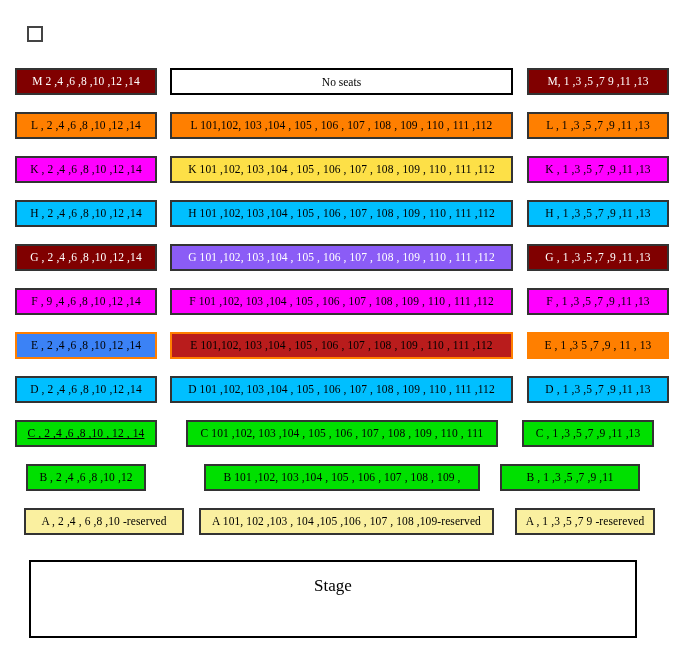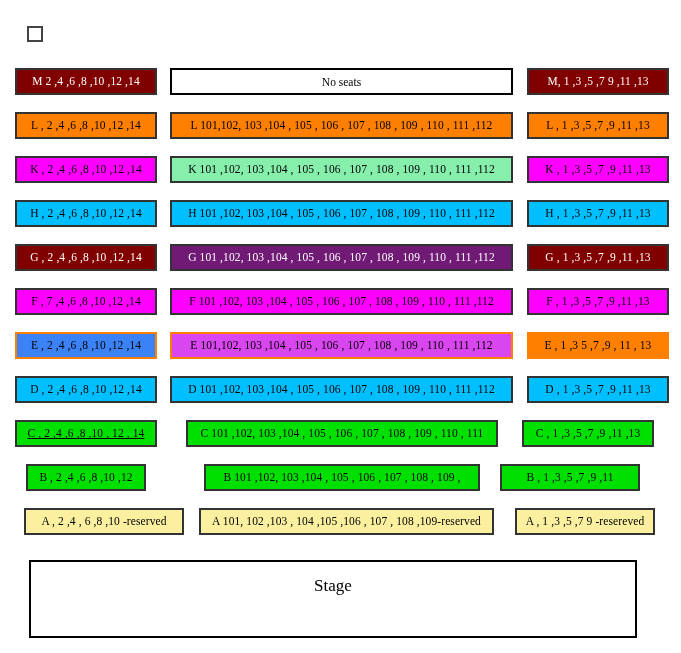--- a/index.html
+++ b/index.html
@@ -134,41 +134,41 @@
         <div class="noseats">No seats</div>
         <div class="seatblock right" style="background: rgb(128, 0, 0); color: rgb(255, 255, 255);">M, 1 ,3 ,5 ,7  9 ,11 ,13</div>
       </div>
       <div class="row">
         <div class="seatblock left" style="background: rgb(255, 127, 0); color: rgb(0, 0, 0);">L , 2 ,4 ,6 ,8 ,10 ,12 ,14</div>
         <div class="seatblock center" style="background: rgb(255, 127, 0); color: rgb(0, 0, 0);">L  101,102, 103 ,104 , 105 , 106 , 107 , 108 , 109 , 110 , 111 ,112</div>
         <div class="seatblock right" style="background: rgb(255, 127, 0); color: rgb(0, 0, 0);">L , 1 ,3 ,5 ,7 ,9 ,11 ,13</div>
       </div>
       <div class="row">
         <div class="seatblock left" style="background: rgb(255, 0, 255); color: rgb(0, 0, 0);">K , 2 ,4 ,6 ,8 ,10 ,12 ,14</div>
-        <div class="seatblock center" style="background: #86efac; color: rgb(0, 0, 0);">K  101 ,102, 103 ,104 , 105 , 106 , 107 , 108 , 109 , 110 , 111 ,112</div>
+        <div class="seatblock center" style="background: #fde047; color: rgb(0, 0, 0);">K  101 ,102, 103 ,104 , 105 , 106 , 107 , 108 , 109 , 110 , 111 ,112</div>
         <div class="seatblock right" style="background: rgb(255, 0, 255); color: rgb(0, 0, 0);">K , 1 ,3 ,5 ,7 ,9 ,11 ,13</div>
       </div>
       <div class="row">
         <div class="seatblock left" style="background: rgb(0, 191, 255); color: rgb(0, 0, 0);">H , 2 ,4 ,6 ,8 ,10 ,12 ,14</div>
         <div class="seatblock center" style="background: rgb(0, 191, 255); color: rgb(0, 0, 0);">H  101 ,102, 103 ,104 , 105 , 106 , 107 , 108 , 109 , 110 , 111 ,112</div>
         <div class="seatblock right" style="background: rgb(0, 191, 255); color: rgb(0, 0, 0);">H , 1 ,3 ,5 ,7 ,9 ,11 ,13</div>
       </div>
       <div class="row">
         <div class="seatblock left" style="background: rgb(128, 0, 0); color: rgb(255, 255, 255);">G , 2 ,4 ,6 ,8 ,10 ,12 ,14</div>
-        <div class="seatblock center" style="background: #701a75; color: rgb(255, 255, 255);">G  101 ,102, 103 ,104 , 105 , 106 , 107 , 108 , 109 , 110 , 111 ,112</div>
+        <div class="seatblock center" style="background: #8b5cf6; color: rgb(255, 255, 255);">G  101 ,102, 103 ,104 , 105 , 106 , 107 , 108 , 109 , 110 , 111 ,112</div>
         <div class="seatblock right" style="background: rgb(128, 0, 0); color: rgb(255, 255, 255);">G , 1 ,3 ,5 ,7 ,9 ,11 ,13</div>
       </div>
       <div class="row">
-        <div class="seatblock left" style="background: rgb(255, 0, 255); color: rgb(0, 0, 0);">F , 7 ,4 ,6 ,8 ,10 ,12 ,14</div>
+        <div class="seatblock left" style="background: rgb(255, 0, 255); color: rgb(0, 0, 0);">F , 9 ,4 ,6 ,8 ,10 ,12 ,14</div>
         <div class="seatblock center" style="background: rgb(255, 0, 255); color: rgb(0, 0, 0);">F 101 ,102, 103 ,104 , 105 , 106 , 107 , 108 , 109 , 110 , 111 ,112</div>
         <div class="seatblock right" style="background: rgb(255, 0, 255); color: rgb(0, 0, 0);">F , 1 ,3 ,5 ,7 ,9 ,11 ,13</div>
       </div>
       <div class="row">
         <div class="seatblock left noborder" style="background: #3b82f6; color: rgb(0, 0, 0); border-color: rgb(255, 127, 0);">E , 2 ,4 ,6 ,8 ,10 ,12 ,14</div>
-        <div class="seatblock center noborder" style="background: #d946ef; color: rgb(0, 0, 0); border-color: rgb(255, 127, 0);">E  101,102, 103 ,104 , 105 , 106 , 107 , 108 , 109 , 110 , 111 ,112</div>
+        <div class="seatblock center noborder" style="background: #b91c1c; color: rgb(0, 0, 0); border-color: rgb(255, 127, 0);">E  101,102, 103 ,104 , 105 , 106 , 107 , 108 , 109 , 110 , 111 ,112</div>
         <div class="seatblock right noborder" style="background: rgb(255, 127, 0); color: rgb(0, 0, 0); border-color: rgb(255, 127, 0);">E , 1 ,3  5 ,7 ,9 , 11 , 13</div>
       </div>
       <div class="row">
         <div class="seatblock left" style="background: rgb(0, 191, 255); color: rgb(0, 0, 0);">D , 2 ,4 ,6 ,8 ,10 ,12 ,14</div>
         <div class="seatblock center" style="background: rgb(0, 191, 255); color: rgb(0, 0, 0);">D  101 ,102, 103 ,104 , 105 , 106 , 107 , 108 , 109 , 110 , 111 ,112</div>
         <div class="seatblock right" style="background: rgb(0, 191, 255); color: rgb(0, 0, 0);">D , 1 ,3 ,5 ,7 ,9 ,11 ,13</div>
       </div>
       <div class="row">
         <div class="seatblock left mid" style="background: rgb(0, 224, 0); color: rgb(0, 0, 0); text-decoration: underline;">C , 2 ,4 ,6 ,8 ,10 , 12 , 14</div>
         <div class="seatblock center mid" style="background: rgb(0, 224, 0); color: rgb(0, 0, 0);">C  101 ,102, 103 ,104 , 105 , 106 , 107 , 108 , 109 , 110 , 111</div>

